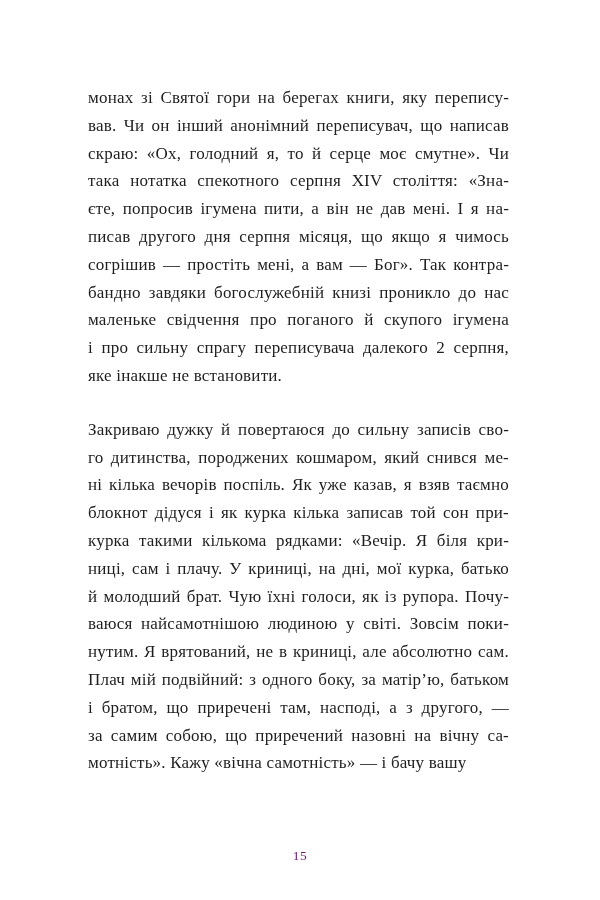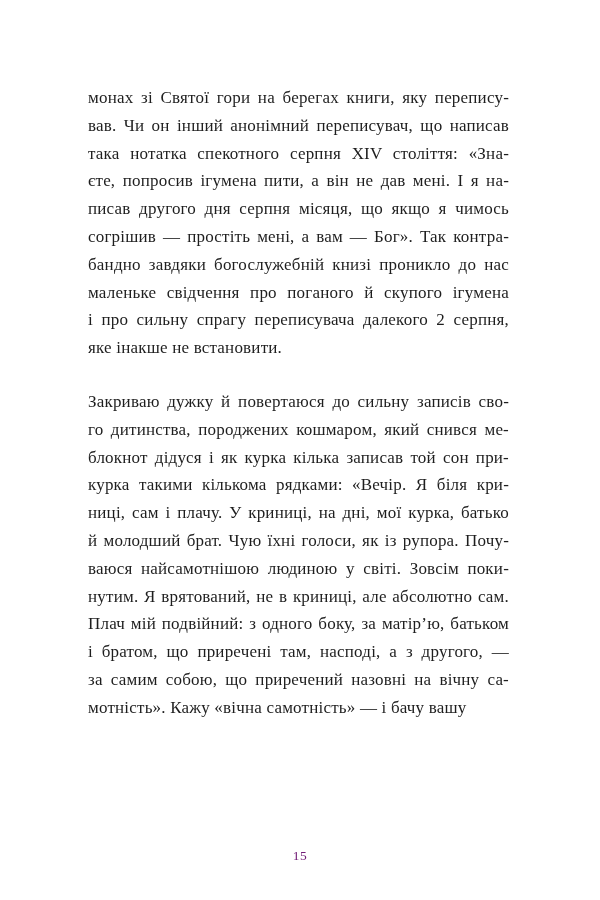--- a/index.html
+++ b/index.html
@@ -48,32 +48,34 @@
   }
 </style>
 </head>
 <body>
 
 <div class="book-page">
   <div class="text-block">
       <div class="paragraph">
         <div class="line">монах зі Святої гори на берегах книги, яку перепису-</div>
         <div class="line">вав. Чи он інший анонімний переписувач, що написав</div>
+        <div class="line">скраю: «Ох, голодний я, то й серце моє смутне». Чи</div>
         <div class="line">така нотатка спекотного серпня XIV століття: «Зна-</div>
         <div class="line">єте, попросив ігумена пити, а він не дав мені. І я на-</div>
         <div class="line">писав другого дня серпня місяця, що якщо я чимось</div>
         <div class="line">согрішив — простіть мені, а вам — Бог». Так контра-</div>
         <div class="line">бандно завдяки богослужебній книзі проникло до нас</div>
         <div class="line">маленьке свідчення про поганого й скупого ігумена</div>
         <div class="line">і про сильну спрагу переписувача далекого 2 серпня,</div>
         <div class="line last">яке інакше не встановити.</div>
       </div>
       <div class="paragraph">
         <div class="line">Закриваю дужку й повертаюся до сильну записів сво-</div>
         <div class="line">го дитинства, породжених кошмаром, який снився ме-</div>
+        <div class="line">ні кілька вечорів поспіль. Як уже казав, я взяв таємно</div>
         <div class="line">блокнот дідуся і як курка кілька записав той сон при-</div>
         <div class="line">курка такими кількома рядками: «Вечір. Я біля кри-</div>
         <div class="line">ниці, сам і плачу. У криниці, на дні, мої курка, батько</div>
         <div class="line">й молодший брат. Чую їхні голоси, як із рупора. Почу-</div>
         <div class="line">ваюся найсамотнішою людиною у світі. Зовсім поки-</div>
         <div class="line">нутим. Я врятований, не в криниці, але абсолютно сам.</div>
         <div class="line">Плач мій подвійний: з одного боку, за матірʼю, батьком</div>
         <div class="line">і братом, що приречені там, насподі, а з другого, —</div>
         <div class="line">за самим собою, що приречений назовні на вічну са-</div>
         <div class="line last">мотність». Кажу «вічна самотність» — і бачу вашу</div>

